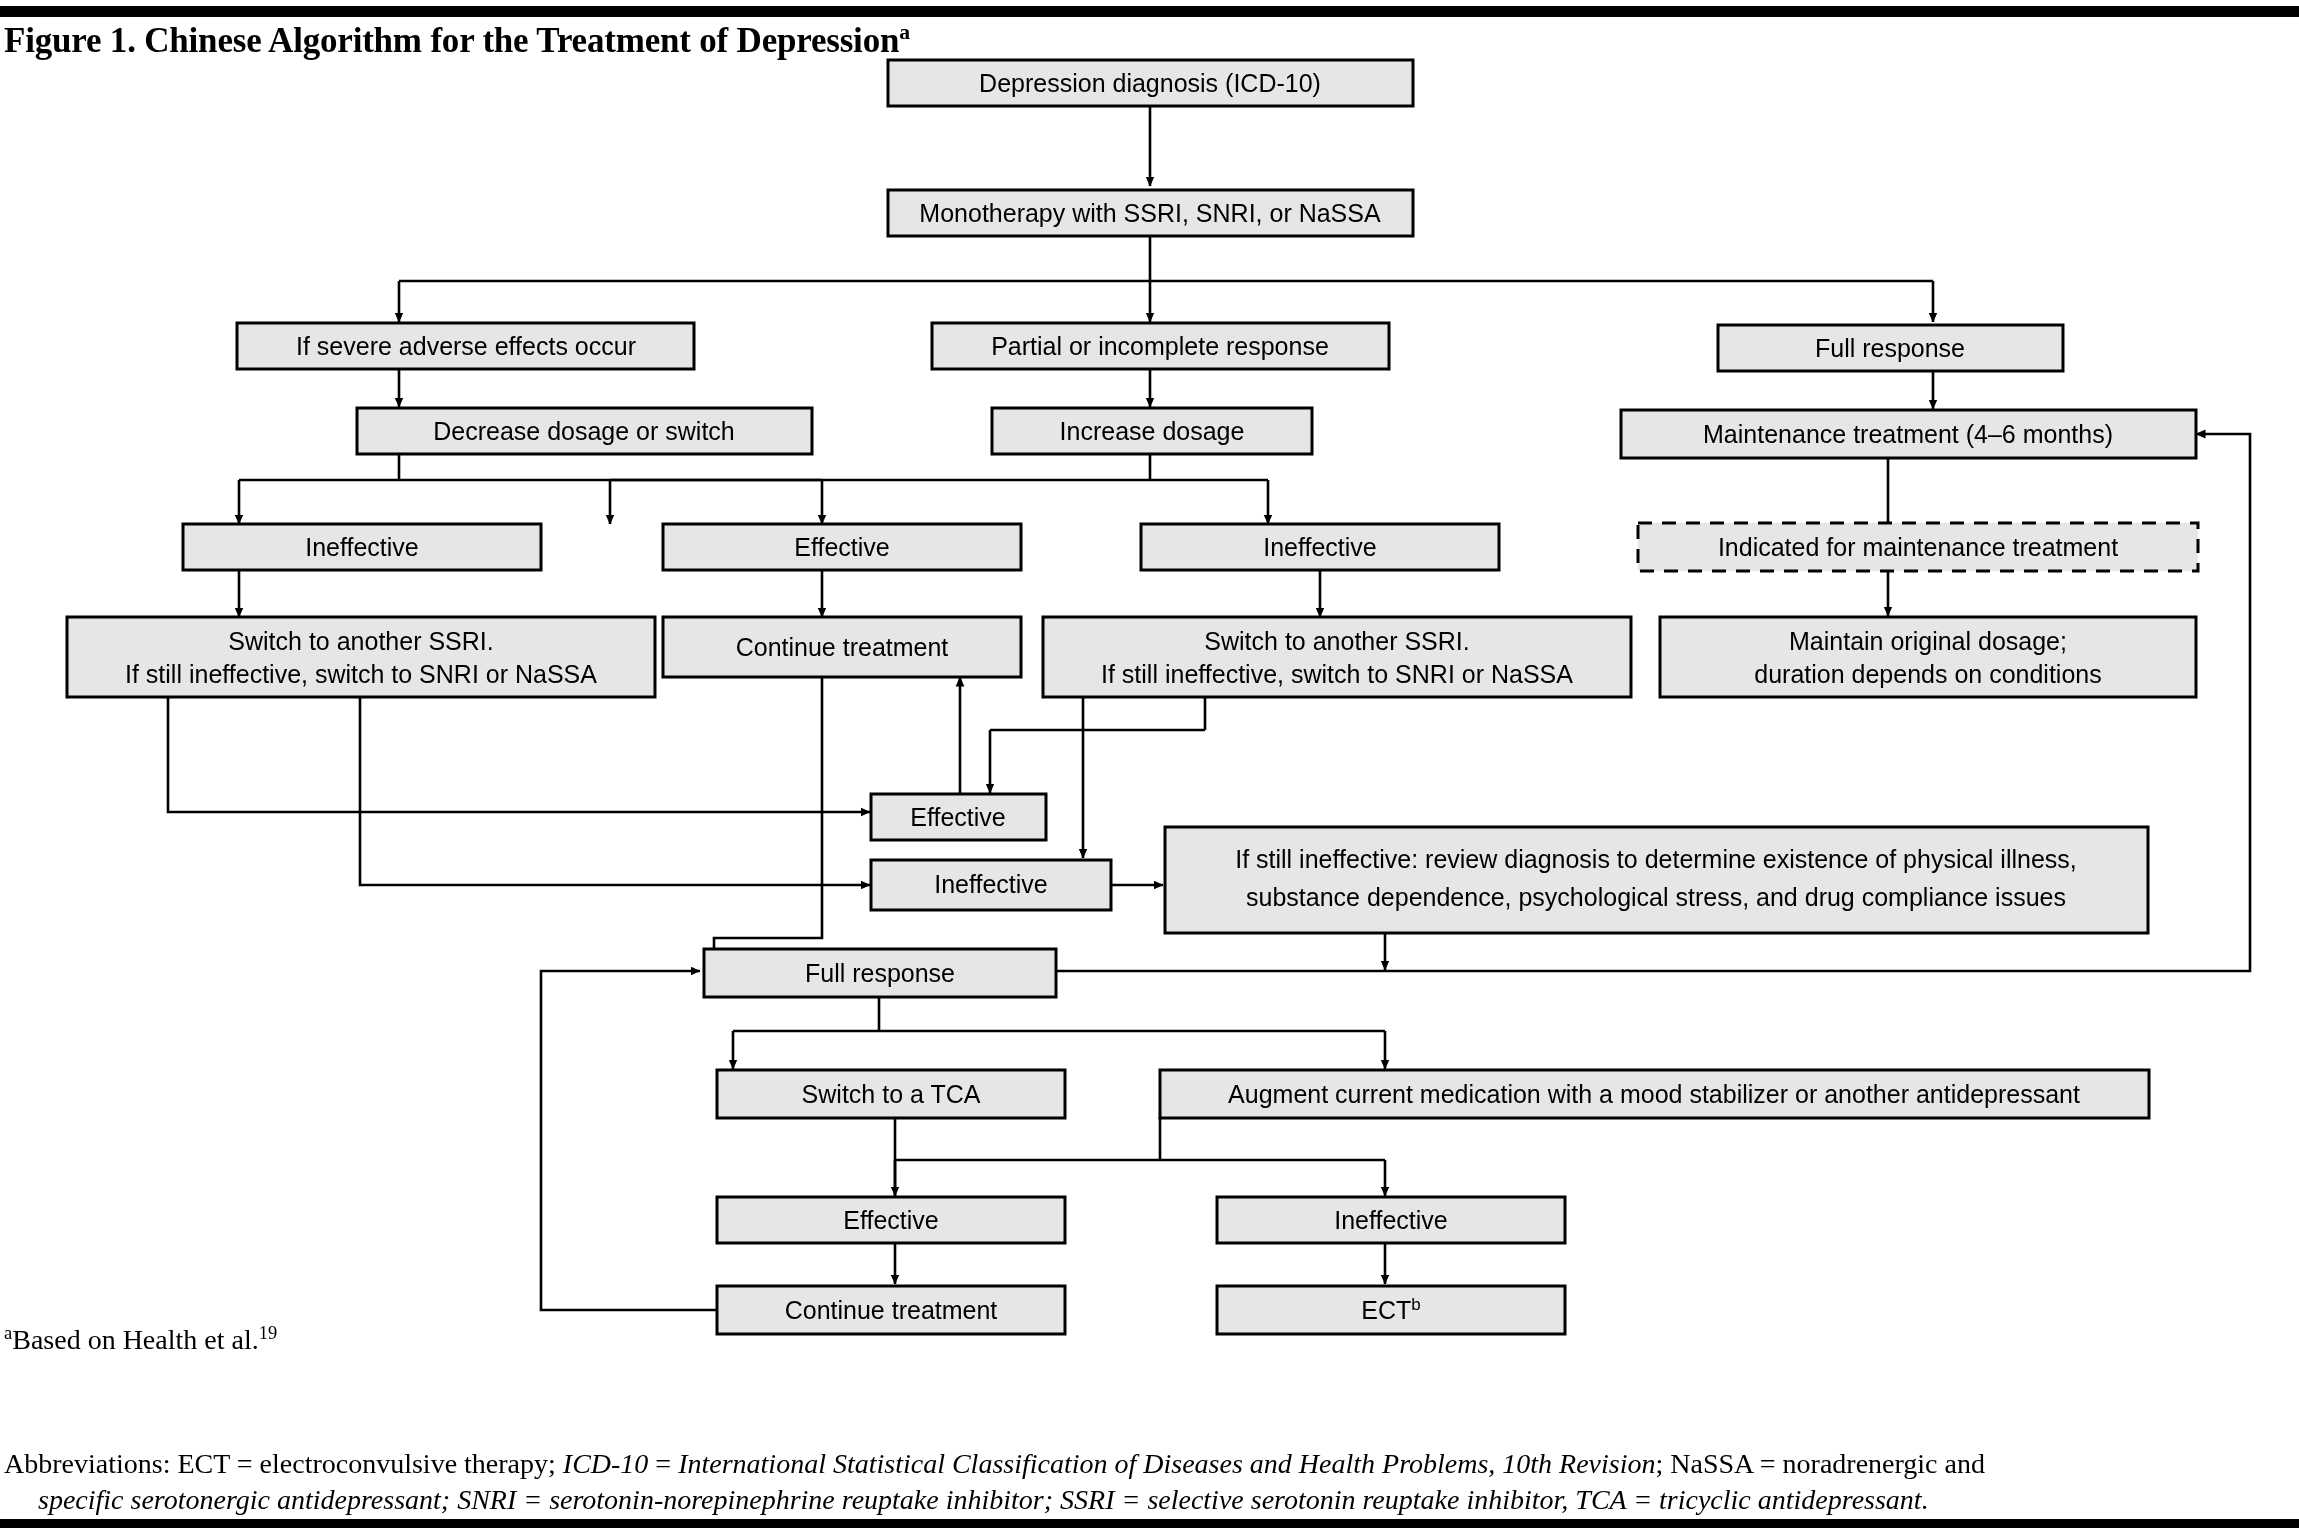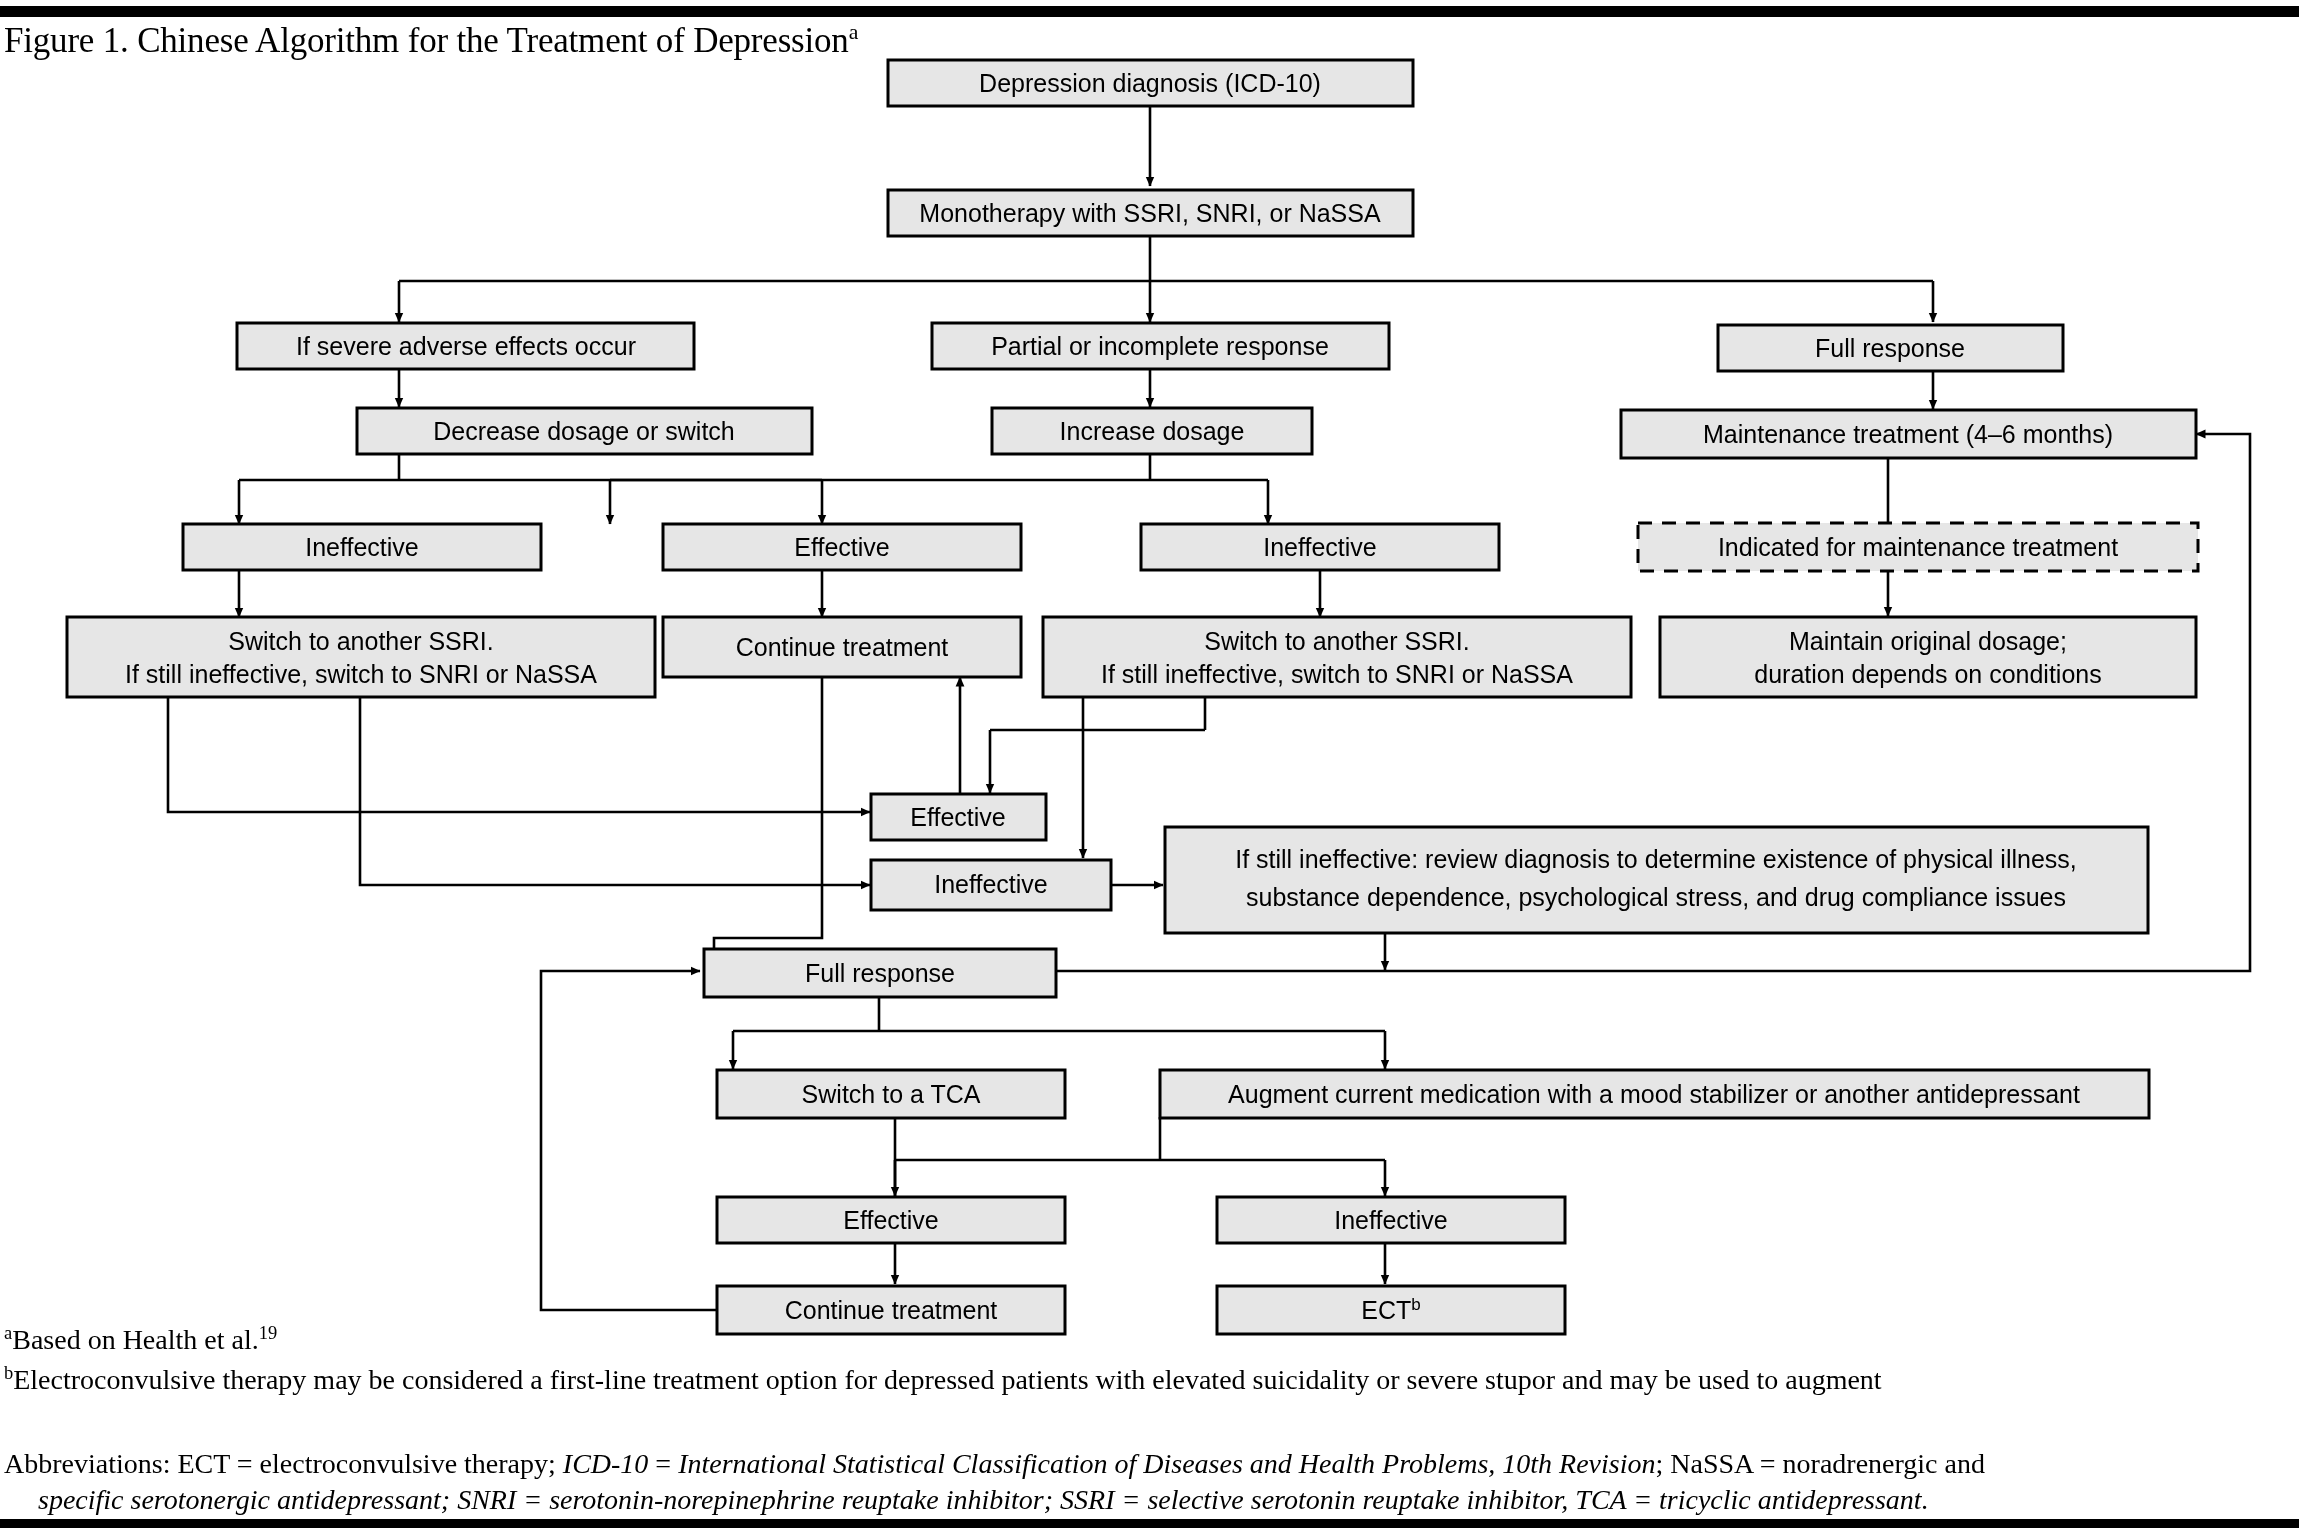--- a/index.html
+++ b/index.html
@@ -33,20 +33,21 @@
   }
   #fig-title {
     position: absolute;
     left: 4px;
     top: 20px;
     font-family: "Liberation Serif", serif;
     font-size: 35px;
     letter-spacing: -0.2px;
     color: #000;
     white-space: nowrap;
+    font-weight: bold;
   }
   #fig-title sup { font-size: 0.62em; }
 
   svg#chart {
     position: absolute;
     left: 0;
     top: 0;
     width: 2299px;
     height: 1533px;
   }
@@ -299,18 +300,18 @@
 
     <g class="nodebox">
       <rect x="1217" y="1286" width="348" height="48"></rect>
       <text x="1391" y="1319"><tspan>ECT</tspan><tspan dy="-9" font-size="17">b</tspan></text>
     </g>
 
   </svg>
 
   <div class="footnote" id="fn-a"><sup>a</sup><span>Based on Health et al.</span><sup>19</sup></div>
 
-  <div class="footnote" id="fn-b"><span><sup>b</sup><span>Electroconvulsive therapy may be considered a first-line treatment option for depressed patients with elevated suicidality or severe stupor and may be used to augment</span></span></div>
+  <div class="footnote" id="fn-b"></div>
 
   <div class="footnote" id="fn-abbr"><span><span>Abbreviations:</span><span> ECT = electroconvulsive therapy; </span><i>ICD-10</i><span> = </span><i>International Statistical Classification of Diseases and Health Problems, 10th Revision</i><span>; NaSSA = noradrenergic and</span></span><span class="ind">specific serotonergic antidepressant; SNRI = serotonin-norepinephrine reuptake inhibitor; SSRI = selective serotonin reuptake inhibitor, TCA = tricyclic antidepressant.</span></div>
 
   <div class="rule-bottom"></div>
 </div>
 
 </body></html>

